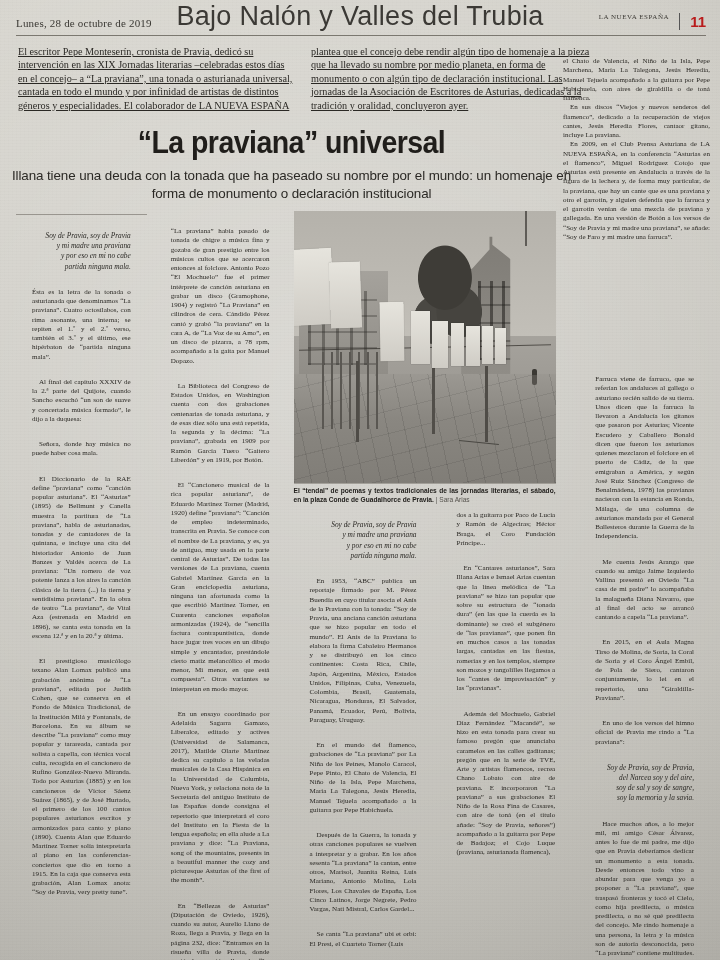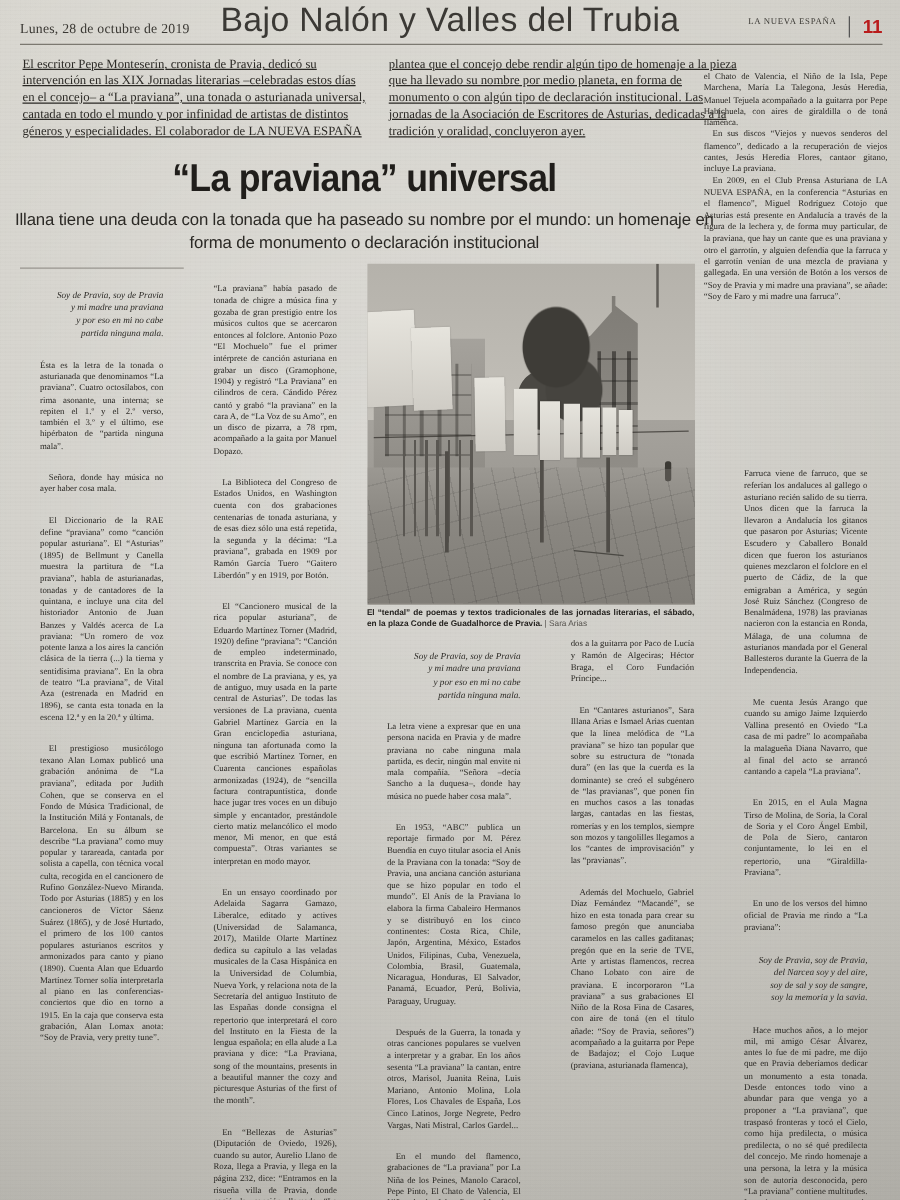--- a/index.html
+++ b/index.html
@@ -228,21 +228,22 @@
   <div class="body-area">
     <div class="cols">
 
       <div class="col">
         <div class="byline-rule"></div>
         <p class="verse" style="white-space:pre-line">Soy de Pravia, soy de Pravia
 y mi madre una praviana
 y por eso en mi no cabe
 partida ninguna mala.</p>
         <p class="noind">Ésta es la letra de la tonada o asturianada que denominamos “La praviana”. Cuatro octosílabos, con rima asonante, una interna; se repiten el 1.º y el 2.º verso, también el 3.º y el último, ese hipérbaton de “partida ninguna mala”.</p>
-        <p>Señora, donde hay música no ayer haber cosa mala.</p>
+        <p>Al final del capítulo XXXIV de la 2.ª parte del Quijote, cuando Sancho escuchó “un son de suave y concertada música formado”, le dijo a la duquesa:</p>
+        <p>Señora, donde hay música no puede haber cosa mala.</p>
         <p>El Diccionario de la RAE define “praviana” como “canción popular asturiana”. El “Asturias” (1895) de Bellmunt y Canella muestra la partitura de “La praviana”, habla de asturianadas, tonadas y de cantadores de la quintana, e incluye una cita del historiador Antonio de Juan Banzes y Valdés acerca de La praviana: “Un romero de voz potente lanza a los aires la canción clásica de la tierra (...) la tierna y sentidísima praviana”. En la obra de teatro “La praviana”, de Vital Aza (estrenada en Madrid en 1896), se canta esta tonada en la escena 12.ª y en la 20.ª y última.</p>
         <p>El prestigioso musicólogo texano Alan Lomax publicó una grabación anónima de “La praviana”, editada por Judith Cohen, que se conserva en el Fondo de Música Tradicional, de la Institución Milá y Fontanals, de Barcelona. En su álbum se describe “La praviana” como muy popular y tarareada, cantada por solista a capella, con técnica vocal culta, recogida en el cancionero de Rufino González-Nuevo Miranda. Todo por Asturias (1885) y en los cancioneros de Víctor Sáenz Suárez (1865), y de José Hurtado, el primero de los 100 cantos populares asturianos escritos y armonizados para canto y piano (1890). Cuenta Alan que Eduardo Martínez Torner solía interpretarla al piano en las conferencias-conciertos que dio en torno a 1915. En la caja que conserva esta grabación, Alan Lomax anota: “Soy de Pravia, very pretty tune”.</p>
       </div>
 
       <div class="col">
         <p class="noind">“La praviana” había pasado de tonada de chigre a música fina y gozaba de gran prestigio entre los músicos cultos que se acercaron entonces al folclore. Antonio Pozo “El Mochuelo” fue el primer intérprete de canción asturiana en grabar un disco (Gramophone, 1904) y registró “La Praviana” en cilindros de cera. Cándido Pérez cantó y grabó “la praviana” en la cara A, de “La Voz de su Amo”, en un disco de pizarra, a 78 rpm, acompañado a la gaita por Manuel Dopazo.</p>
         <p>La Biblioteca del Congreso de Estados Unidos, en Washington cuenta con dos grabaciones centenarias de tonada asturiana, y de esas diez sólo una está repetida, la segunda y la décima: “La praviana”, grabada en 1909 por Ramón García Tuero “Gaitero Liberdón” y en 1919, por Botón.</p>
         <p>El “Cancionero musical de la rica popular asturiana”, de Eduardo Martínez Torner (Madrid, 1920) define “praviana”: “Canción de empleo indeterminado, transcrita en Pravia. Se conoce con el nombre de La praviana, y es, ya de antiguo, muy usada en la parte central de Asturias”. De todas las versiones de La praviana, cuenta Gabriel Martínez García en la Gran enciclopedia asturiana, ninguna tan afortunada como la que escribió Martínez Torner, en Cuarenta canciones españolas armonizadas (1924), de “sencilla factura contrapuntística, donde hace jugar tres voces en un dibujo simple y encantador, prestándole cierto matiz melancólico el modo menor, Mi menor, en que está compuesta”. Otras variantes se interpretan en modo mayor.</p>
         <p>En un ensayo coordinado por Adelaida Sagarra Gamazo, Liberalce, editado y actives (Universidad de Salamanca, 2017), Matilde Olarte Martínez dedica su capítulo a las veladas musicales de la Casa Hispánica en la Universidad de Columbia, Nueva York, y relaciona nota de la Secretaría del antiguo Instituto de las Españas donde consigna el repertorio que interpretará el coro del Instituto en la Fiesta de la lengua española; en ella alude a La praviana y dice: “La Praviana, song of the mountains, presents in a beautiful manner the cozy and picturesque Asturias of the first of the month”.</p>
         <p>En “Bellezas de Asturias” (Diputación de Oviedo, 1926), cuando su autor, Aurelio Llano de Roza, llega a Pravia, y llega en la página 232, dice: “Entramos en la risueña villa de Pravia, donde nació la canción llamada “La praviana”.</p>
@@ -279,24 +280,23 @@
           </div>
           <div class="cap-rule"></div>
           <div class="caption">
             <span>El “tendal” de poemas y textos tradicionales de las jornadas literarias, el sábado, en la plaza Conde de Guadalhorce de Pravia.</span><span class="credit"> | Sara Arias</span>
           </div>
         </div>
         <p class="verse" style="white-space:pre-line">Soy de Pravia, soy de Pravia
 y mi madre una praviana
 y por eso en mi no cabe
 partida ninguna mala.</p>
-        <p class="noind">La letra viene a expresar que en una persona nacida en Pravia y de madre praviana no cabe ninguna mala partida, es decir, ningún mal envite ni mala compañía. “Señora –decía Sancho a la duquesa–, donde hay música no puede haber cosa mala”.</p>
         <p>En 1953, “ABC” publica un reportaje firmado por M. Pérez Buendía en cuyo titular asocia el Anís de la Praviana con la tonada: “Soy de Pravia, una anciana canción asturiana que se hizo popular en todo el mundo”. El Anís de la Praviana lo elabora la firma Cabaleiro Hermanos y se distribuyó en los cinco continentes: Costa Rica, Chile, Japón, Argentina, México, Estados Unidos, Filipinas, Cuba, Venezuela, Colombia, Brasil, Guatemala, Nicaragua, Honduras, El Salvador, Panamá, Ecuador, Perú, Bolivia, Paraguay, Uruguay.</p>
+        <p>En el mundo del flamenco, grabaciones de “La praviana” por La Niña de los Peines, Manolo Caracol, Pepe Pinto, El Chato de Valencia, El Niño de la Isla, Pepe Marchena, María La Talegona, Jesús Heredia, Manuel Tejuela acompañado a la guitarra por Pepe Habichuela.</p>
         <p>Después de la Guerra, la tonada y otras canciones populares se vuelven a interpretar y a grabar. En los años sesenta “La praviana” la cantan, entre otros, Marisol, Juanita Reina, Luis Mariano, Antonio Molina, Lola Flores, Los Chavales de España, Los Cinco Latinos, Jorge Negrete, Pedro Vargas, Nati Mistral, Carlos Gardel...</p>
-        <p>En el mundo del flamenco, grabaciones de “La praviana” por La Niña de los Peines, Manolo Caracol, Pepe Pinto, El Chato de Valencia, El Niño de la Isla, Pepe Marchena, María La Talegona, Jesús Heredia, Manuel Tejuela acompañado a la guitarra por Pepe Habichuela.</p>
         <p>Se canta “La praviana” ubi et orbi: El Presi, el Cuarteto Torner (Luis</p>
       </div>
 
       <div class="col">
         <div style="height:284px"></div>
         <p class="noind">dos a la guitarra por Paco de Lucía y Ramón de Algeciras; Héctor Braga, el Coro Fundación Príncipe...</p>
         <p>En “Cantares asturianos”, Sara Illana Arias e Ismael Arias cuentan que la línea melódica de “La praviana” se hizo tan popular que sobre su estructura de “tonada dura” (en las que la cuerda es la dominante) se creó el subgénero de “las pravianas”, que ponen fin en muchos casos a las tonadas largas, cantadas en las fiestas, romerías y en los templos, siempre son mozos y tangolilles llegamos a los “cantes de improvisación” y las “pravianas”.</p>
         <p>Además del Mochuelo, Gabriel Díaz Fernández “Macandé”, se hizo en esta tonada para crear su famoso pregón que anunciaba caramelos en las calles gaditanas; pregón que en la serie de TVE, Arte y artistas flamencos, recrea Chano Lobato con aire de praviana. E incorporaron “La praviana” a sus grabaciones El Niño de la Rosa Fina de Casares, con aire de toná (en el título añade: “Soy de Pravia, señores”) acompañado a la guitarra por Pepe de Badajoz; el Cojo Luque (praviana, asturianada flamenca),</p>
       </div>
 

